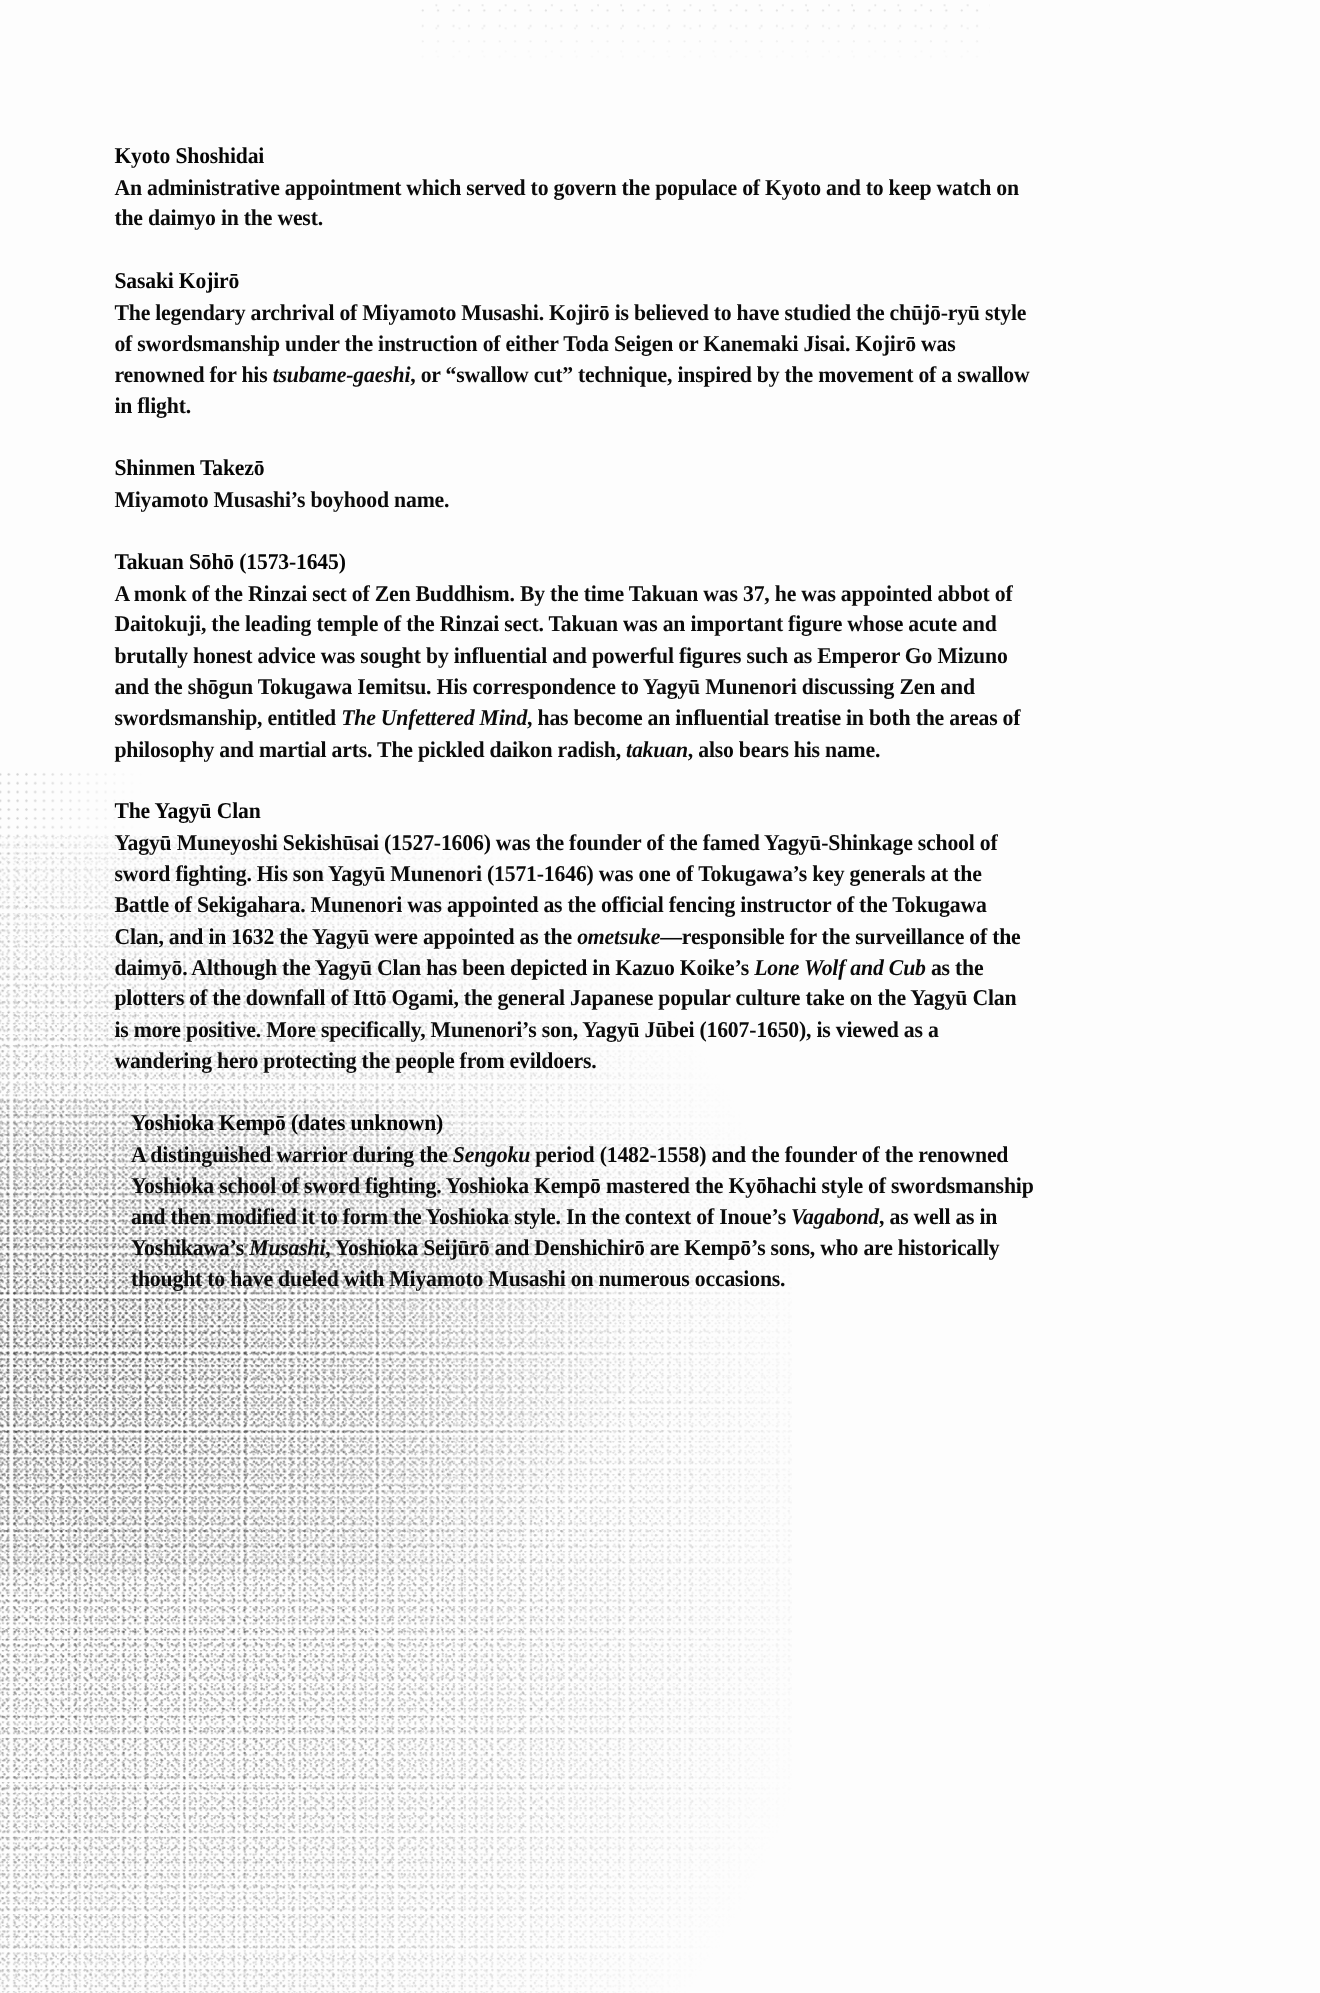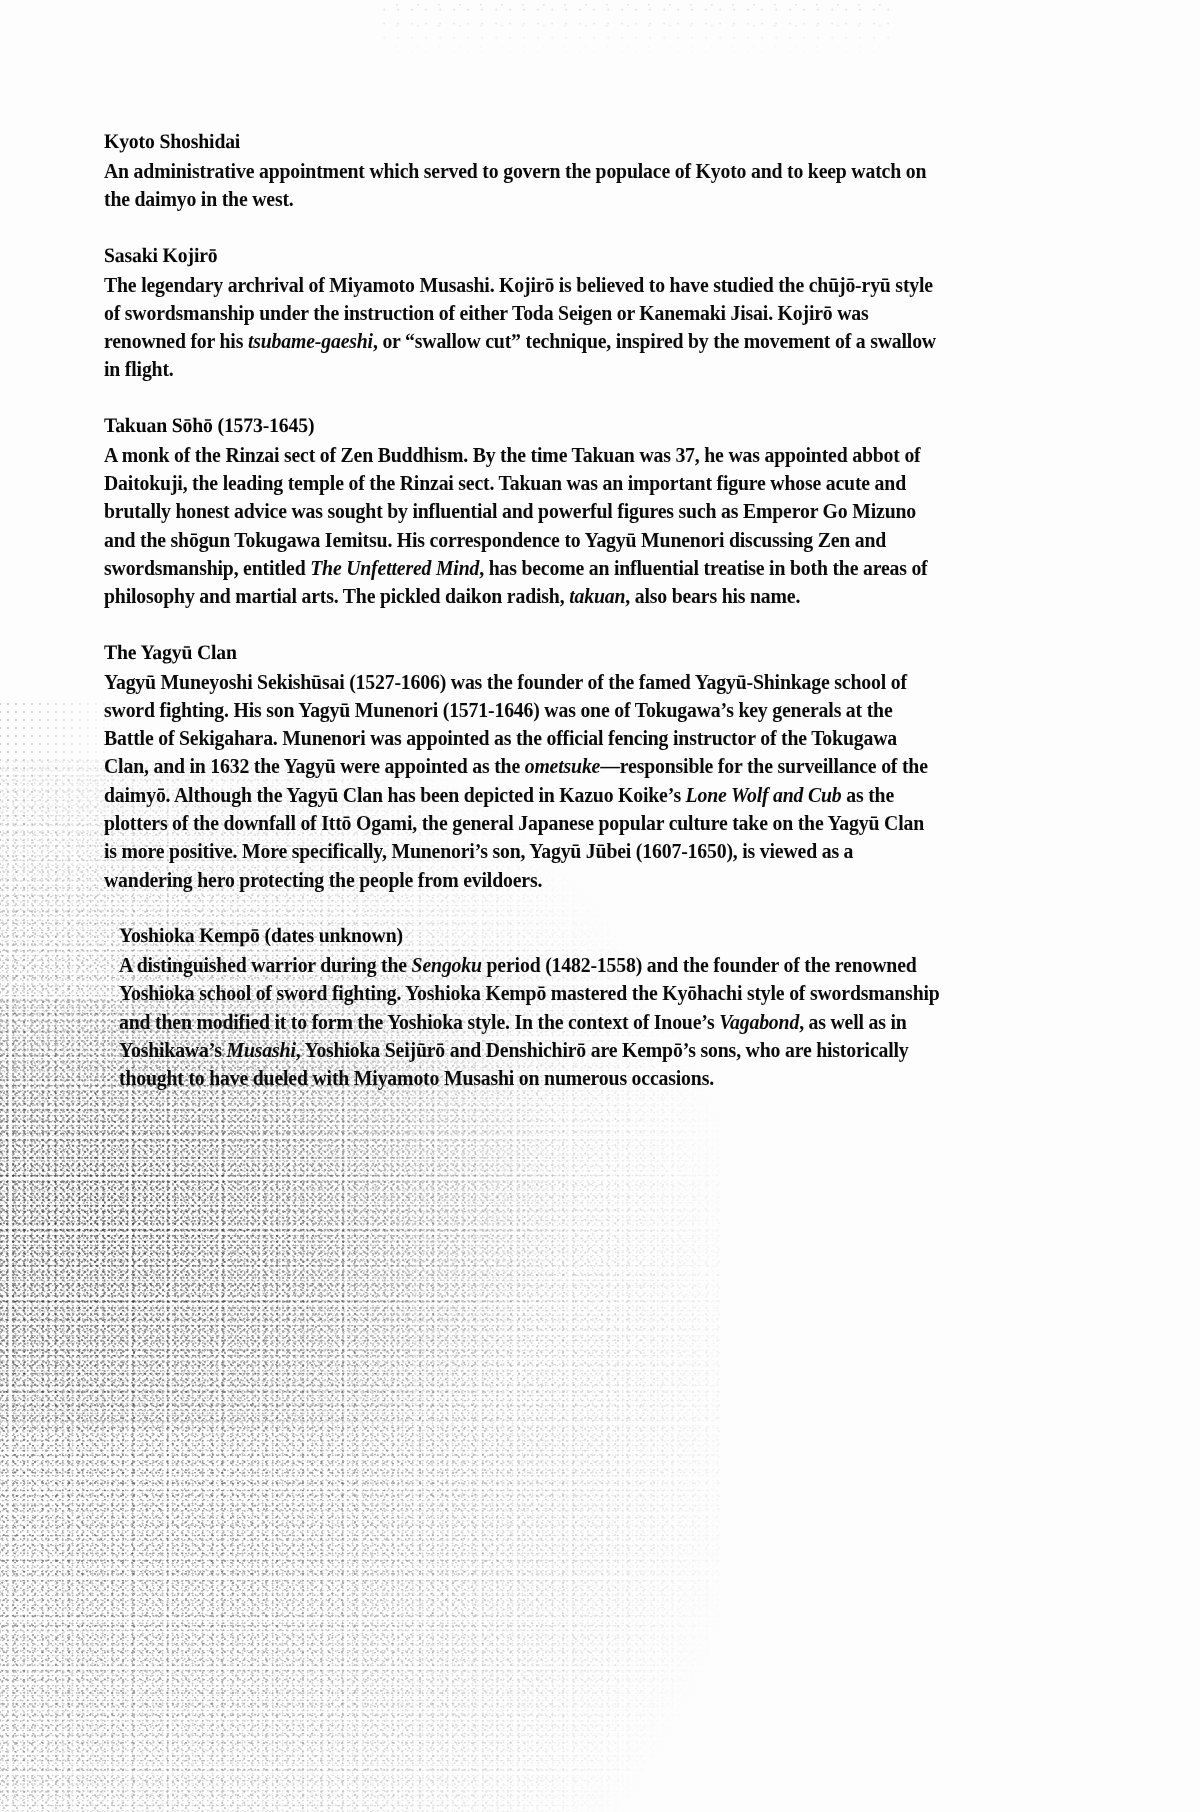--- a/index.html
+++ b/index.html
@@ -160,20 +160,24 @@
   <div class="content">
       <div class="entry">
         <div class="entry-term">Kyoto Shoshidai</div>
         <p class="entry-body"><span>An administrative appointment which served to govern the populace of Kyoto and to keep watch on the daimyo in the west.</span></p>
       </div>
       <div class="entry">
         <div class="entry-term">Sasaki Kojirō</div>
         <p class="entry-body"><span>The legendary archrival of Miyamoto Musashi. Kojirō is believed to have studied the chūjō-ryū style of swordsmanship under the instruction of either Toda Seigen or Kanemaki Jisai. Kojirō was renowned for his </span><em>tsubame-gaeshi</em><span>, or “swallow cut” technique, inspired by the movement of a swallow in flight.</span></p>
       </div>
       <div class="entry">
+        <div class="entry-term">Shinmen Takezō</div>
+        <p class="entry-body"><span>Miyamoto Musashi’s boyhood name.</span></p>
+      </div>
+      <div class="entry">
         <div class="entry-term">Takuan Sōhō (1573-1645)</div>
         <p class="entry-body"><span>A monk of the Rinzai sect of Zen Buddhism. By the time Takuan was 37, he was appointed abbot of Daitokuji, the leading temple of the Rinzai sect. Takuan was an important figure whose acute and brutally honest advice was sought by influential and powerful figures such as Emperor Go Mizuno and the shōgun Tokugawa Iemitsu. His correspondence to Yagyū Munenori discussing Zen and swordsmanship, entitled </span><em>The Unfettered Mind</em><span>, has become an influential treatise in both the areas of philosophy and martial arts. The pickled daikon radish, </span><em>takuan</em><span>, also bears his name.</span></p>
       </div>
       <div class="entry">
         <div class="entry-term">The Yagyū Clan</div>
         <p class="entry-body"><span>Yagyū Muneyoshi Sekishūsai (1527-1606) was the founder of the famed Yagyū-Shinkage school of sword fighting. His son Yagyū Munenori (1571-1646) was one of Tokugawa’s key generals at the Battle of Sekigahara. Munenori was appointed as the official fencing instructor of the Tokugawa Clan, and in 1632 the Yagyū were appointed as the </span><em>ometsuke</em><span>—responsible for the surveillance of the daimyō. Although the Yagyū Clan has been depicted in Kazuo Koike’s </span><em>Lone Wolf and Cub</em><span> as the plotters of the downfall of Ittō Ogami, the general Japanese popular culture take on the Yagyū Clan is more positive. More specifically, Munenori’s son, Yagyū Jūbei (1607-1650), is viewed as a wandering hero protecting the people from evildoers.</span></p>
       </div>
       <div class="entry">
         <div class="entry-term">Yoshioka Kempō (dates unknown)</div>
         <p class="entry-body"><span>A distinguished warrior during the </span><em>Sengoku</em><span> period (1482-1558) and the founder of the renowned Yoshioka school of sword fighting. Yoshioka Kempō mastered the Kyōhachi style of swordsmanship and then modified it to form the Yoshioka style. In the context of Inoue’s </span><em>Vagabond</em><span>, as well as in Yoshikawa’s </span><em>Musashi</em><span>, Yoshioka Seijūrō and Denshichirō are Kempō’s sons, who are historically thought to have dueled with Miyamoto Musashi on numerous occasions.</span></p>

